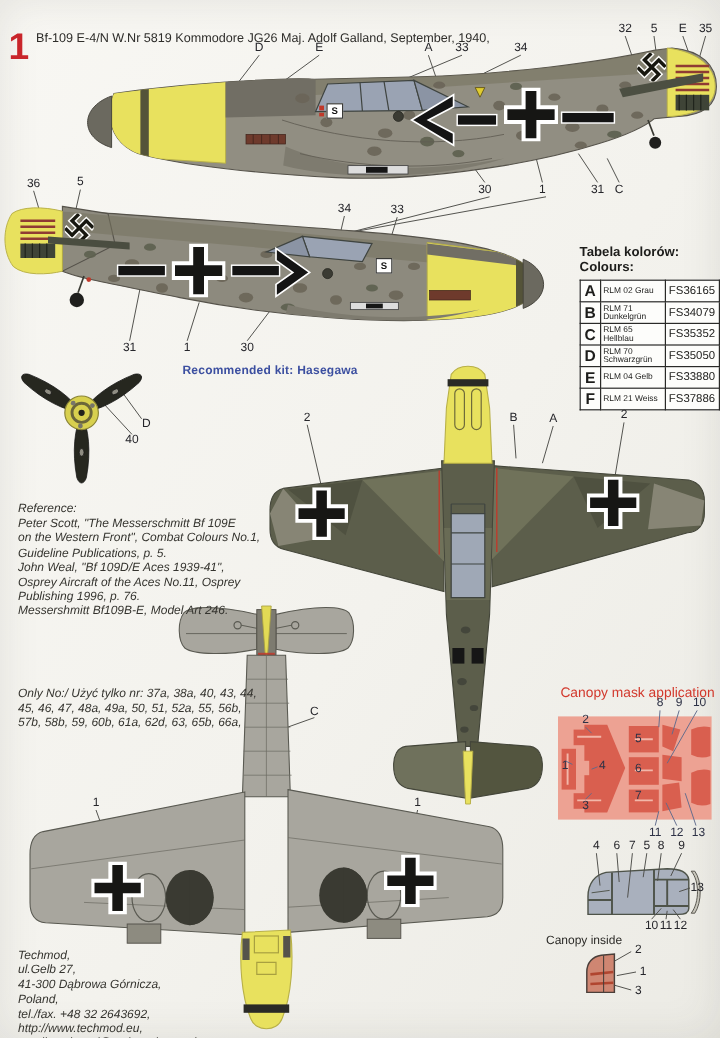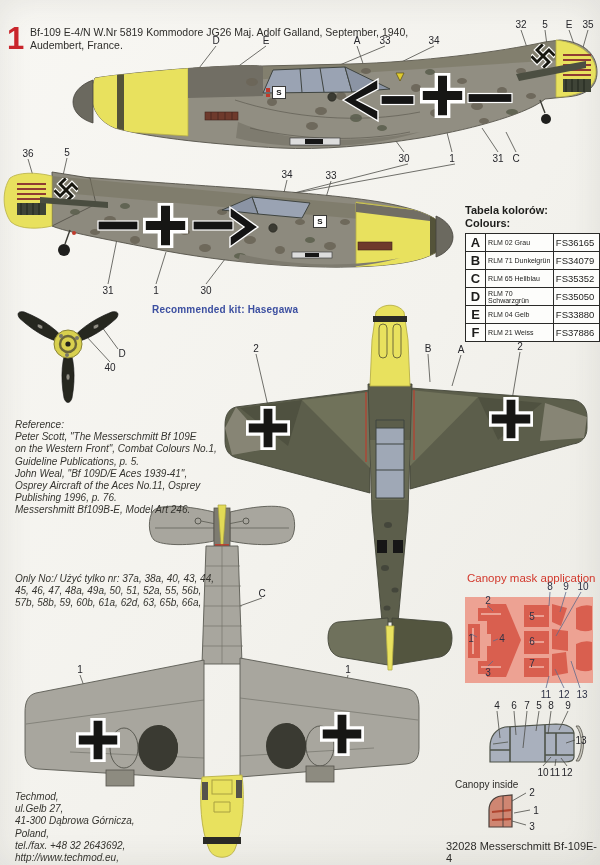--- a/index.html
+++ b/index.html
@@ -10,21 +10,21 @@
     box-shadow:inset 0 0 35px rgba(60,55,45,0.10);
   }
   .abs{position:absolute;}
   .header-num{left:7px;top:24px;color:#c9252b;font-size:31px;font-weight:bold;line-height:30px;}
   .header-text{left:30px;top:26px;font-size:10.5px;color:#2e2d2a;line-height:13px;white-space:nowrap;}
   .callout{position:absolute;font-size:10px;color:#26262b;transform:translate(-50%,-50%);white-space:nowrap;}
   .callout.mask{color:#2e3246;}
   .blue-heading{left:152px;top:304px;color:#3c4fa0;font-weight:bold;font-size:10px;letter-spacing:.2px;}
   .red-heading{left:467px;top:572px;color:#d2382c;font-weight:normal;font-size:11.5px;}
   .text-block{position:absolute;font-size:10px;color:#35342f;line-height:12.2px;white-space:nowrap;font-style:italic;}
-  .ctable{left:465px;top:204px;color:#1d1d1b;}
+  .ctable{left:483px;top:204px;color:#1d1d1b;}
   .ctable .title{font-weight:bold;font-size:11px;line-height:13px;}
   .ctable table{border-collapse:collapse;margin-top:3px;background:#fdfdfb;}
   .ctable td{border:1.3px solid #2a2a28;}
   .ctable td.letter{width:17px;font-weight:bold;font-size:13px;text-align:center;padding:1px 2px;}
   .ctable td.cname{width:70px;font-size:7px;padding:1px 2px;}
   .ctable td.fs{width:42px;font-size:9.5px;padding:1px 2px;}
   .stencil-box{position:absolute;background:#fff;border:1px solid #3a3a38;font-size:8px;font-weight:bold;
     text-align:center;width:12px;height:11px;line-height:11px;color:#141414;}
   .footer{left:446px;top:840px;font-size:11px;color:#2c2b28;}
   .small-label{position:absolute;font-size:10px;color:#2c2b28;}
@@ -350,21 +350,20 @@
       <path stroke="#4a3f3a" stroke-width="0.9" fill="none" d="M503,796 L503,827"></path>
       <g stroke="#4c4c48" stroke-width="0.8" fill="none">
         <path d="M526,793 L512,801 M530,810 L514,813 M526,825 L512,821"></path>
       </g>
     </g>
   </svg>
 
   <div class="abs header-num">1</div>
   <div class="abs header-text">
     <div>Bf-109 E-4/N W.Nr 5819 Kommodore JG26 Maj. Adolf Galland, September, 1940,</div>
-    <div>Audembert, France.</div>
   </div>
 
   <div class="abs blue-heading">Recommended kit: Hasegawa</div>
 
   <div class="abs ctable">
     <div class="title">Tabela kolorów:</div>
     <div class="title">Colours:</div>
     <table>
       <tbody>
           <tr>
@@ -423,21 +422,20 @@
     <div>ul.Gelb 27,</div>
     <div>41-300 Dąbrowa Górnicza,</div>
     <div>Poland,</div>
     <div>tel./fax. +48 32 2643692,</div>
     <div>http://www.techmod.eu,</div>
     <div>email: techmod@techmod.com.pl</div>
   </div>
 
   <div class="abs red-heading">Canopy mask application</div>
   <div class="small-label" style="left:455px;top:779px">Canopy inside</div>
-  <div class="abs footer">32028 Messerschmitt Bf-109E-4</div>
 
   <div class="stencil-box" style="left:272px;top:86px">S</div>
   <div class="stencil-box" style="left:313px;top:215px">S</div>
 
   <span class="callout" style="left:216px;top:40px">D</span>
   <span class="callout" style="left:266px;top:40px">E</span>
   <span class="callout" style="left:357px;top:40px">A</span>
   <span class="callout" style="left:385px;top:40px">33</span>
   <span class="callout" style="left:434px;top:40px">34</span>
   <span class="callout" style="left:521px;top:24px">32</span>

